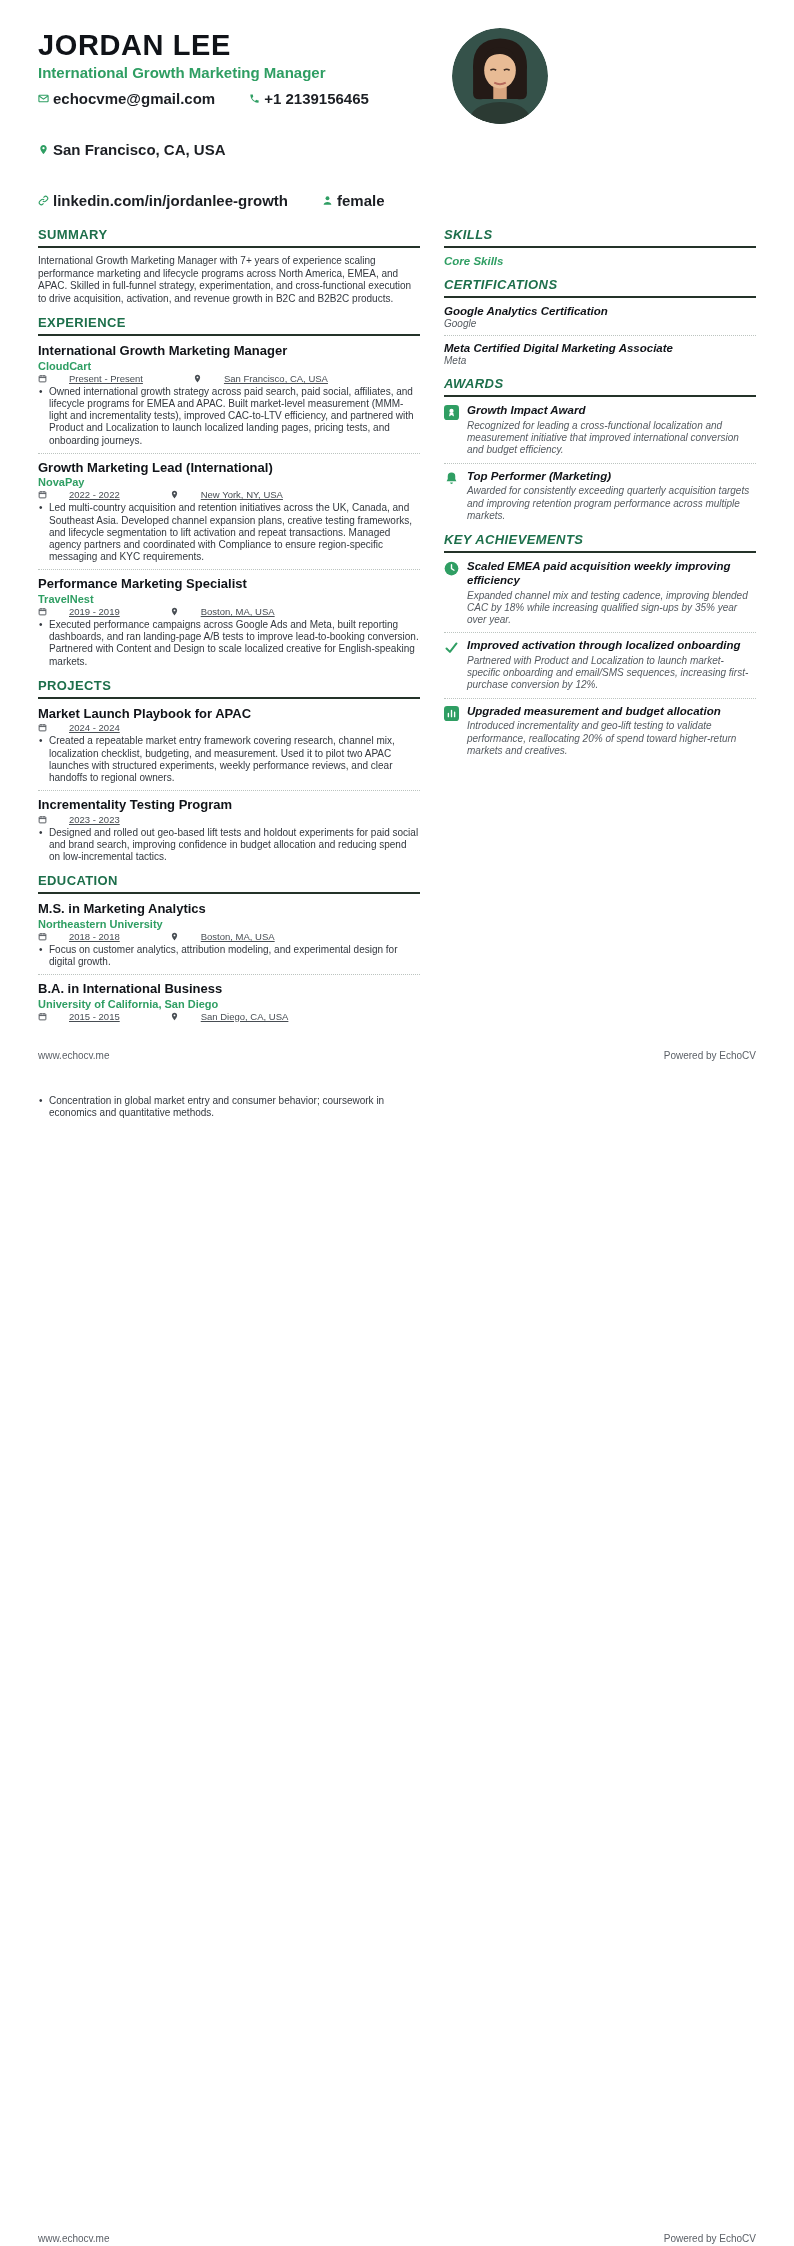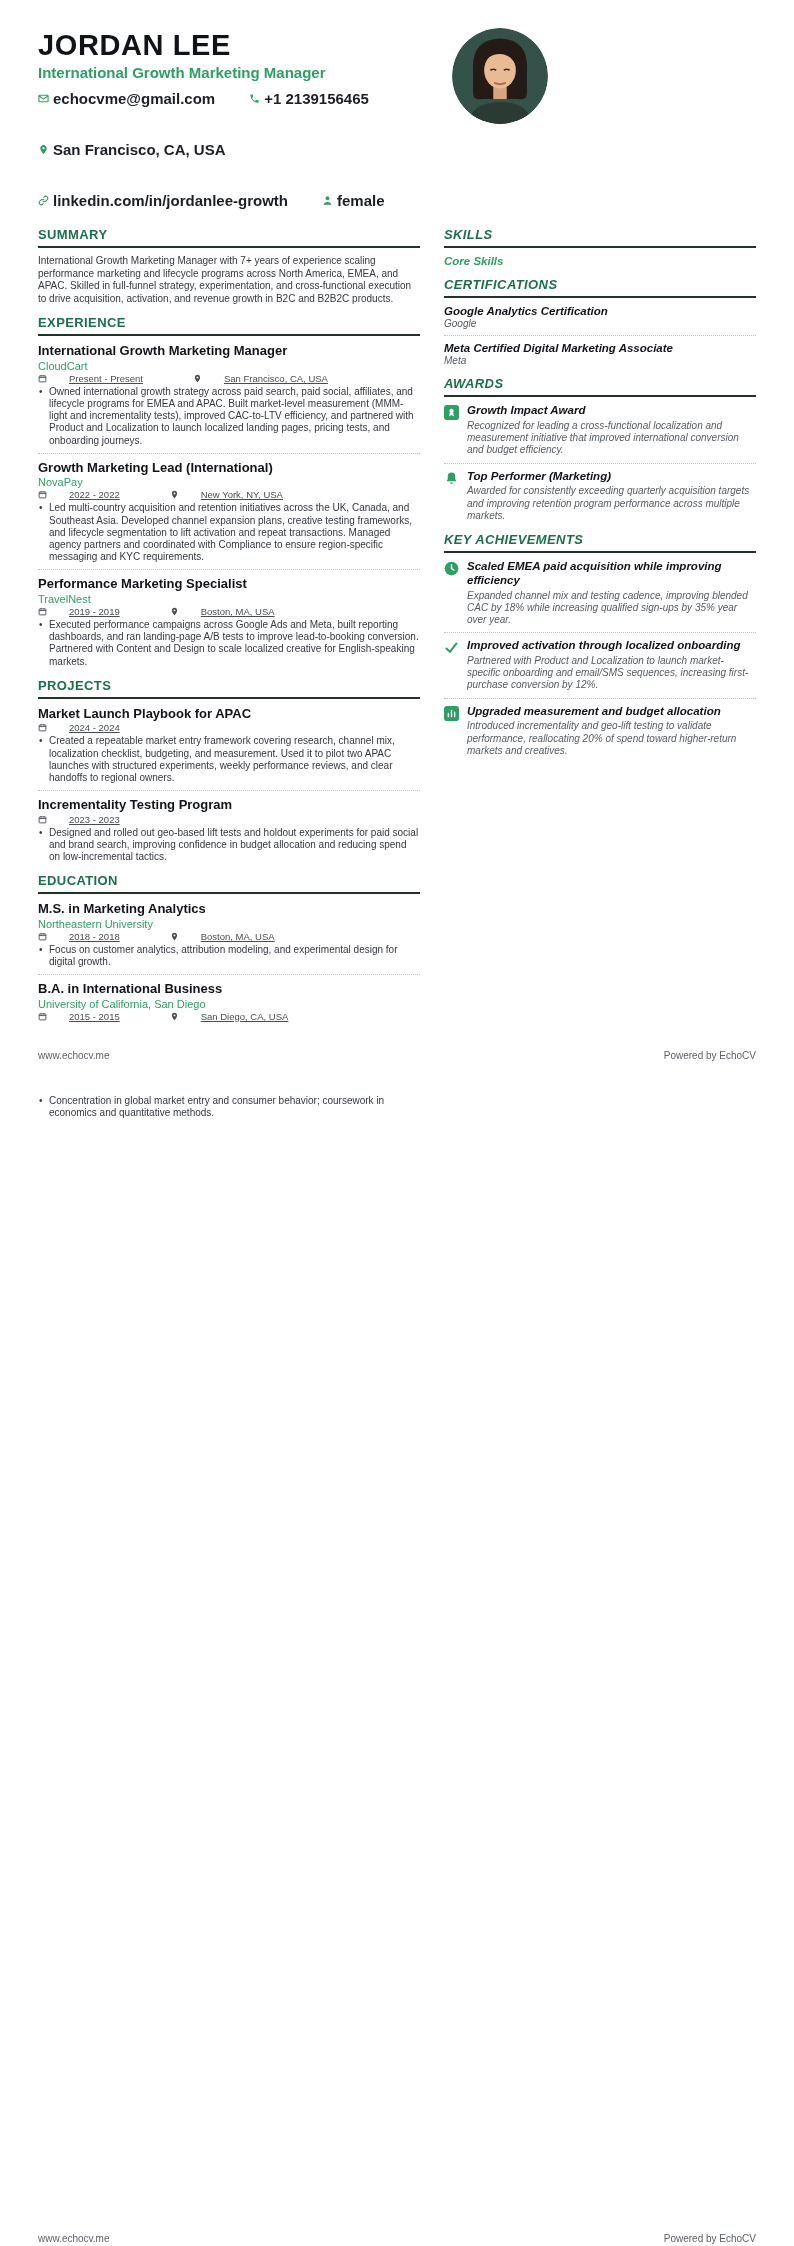--- a/index.html
+++ b/index.html
@@ -36,21 +36,21 @@
   .col-left{width:382px;flex:0 0 382px;}
   .col-right{flex:1 1 auto;min-width:0;font-style:italic;}
   section{margin:0 0 10px 0;}
   h2.sec{
     margin:0 0 7px 0;padding:0 0 4px 0;
     font-size:13px;font-weight:800;letter-spacing:0.4px;
     color:var(--heading);
     border-bottom:2px solid var(--rule);
   }
   h3.item-title{margin:0;font-size:13px;line-height:1.2;font-weight:800;color:#101318;}
-  .company{margin:1px 0 1px 0;font-size:11px;font-weight:400;color:var(--accent);}
+  .company{margin:1px 0 1px 0;font-size:11px;font-weight:700;color:var(--accent);}
   .meta{display:flex;align-items:center;gap:22px;margin:1px 0 2px 0;font-size:9.5px;color:#474d53;text-decoration:underline;}
   .meta .micon{display:inline-flex;width:9px;height:9px;color:#474d53;}
   .meta .micon svg{width:9px;height:9px;display:block;}
   .meta .mgap{width:6px;}
   ul.bullets{margin:2px 0 0 0;padding:0 0 0 11px;list-style:none;}
   ul.bullets li{position:relative;font-size:10px;line-height:1.22;color:#33383f;margin:0 0 1px 0;}
   ul.bullets li::before{content:"•";position:absolute;left:-10px;color:#33383f;}
   .dotted{border:0;border-top:1px dotted var(--dotted);margin:6px 0;}
   p.summary-text{margin:0;font-size:10px;line-height:1.25;color:#33383f;}
   
@@ -385,21 +385,21 @@
       <section>
         <h2 class="sec">KEY ACHIEVEMENTS</h2>
         <div class="ach">
           <span class="ach-icon">
               <svg viewBox="0 0 24 24">
                 <circle cx="12" cy="12" r="11" fill="currentColor"></circle>
                 <path d="M12 6v6.2l4 2.6" stroke="#fff" stroke-width="2.2" fill="none" stroke-linecap="round"></path>
               </svg>
             </span>
           <div>
-            <p class="ach-title">Scaled EMEA paid acquisition while improving efficiency</p>
+            <p class="ach-title">Scaled EMEA paid acquisition weekly improving efficiency</p>
             <p class="ach-desc">Expanded channel mix and testing cadence, improving blended CAC by 18% while increasing qualified sign-ups by 35% year over year.</p>
           </div>
         </div>
         <hr class="dotted">
         <div class="ach">
           <span class="ach-icon">
               <svg viewBox="0 0 24 24" fill="none" stroke="currentColor" stroke-width="3.2" stroke-linecap="round" stroke-linejoin="round">
                 <path d="M4 13.5 9.5 19 20 5.5"></path>
               </svg>
             </span>

